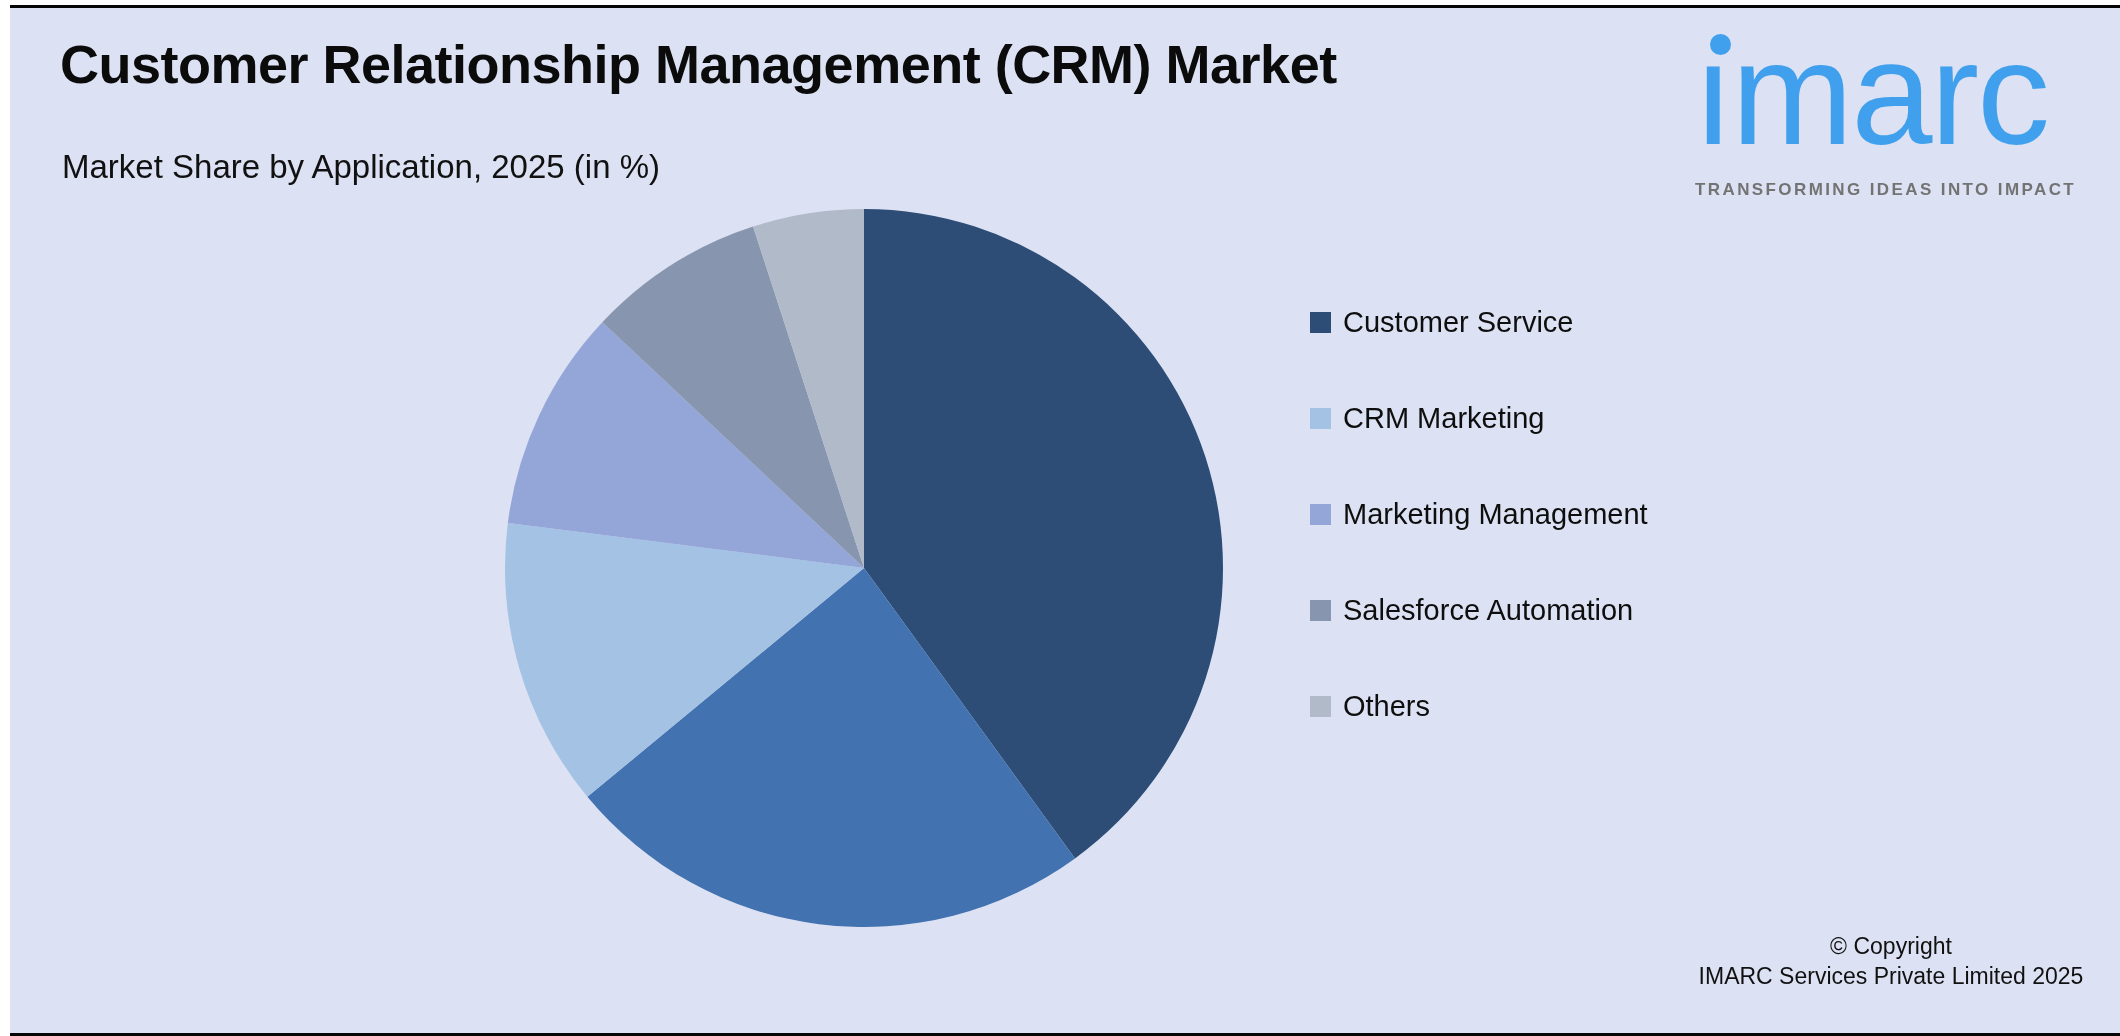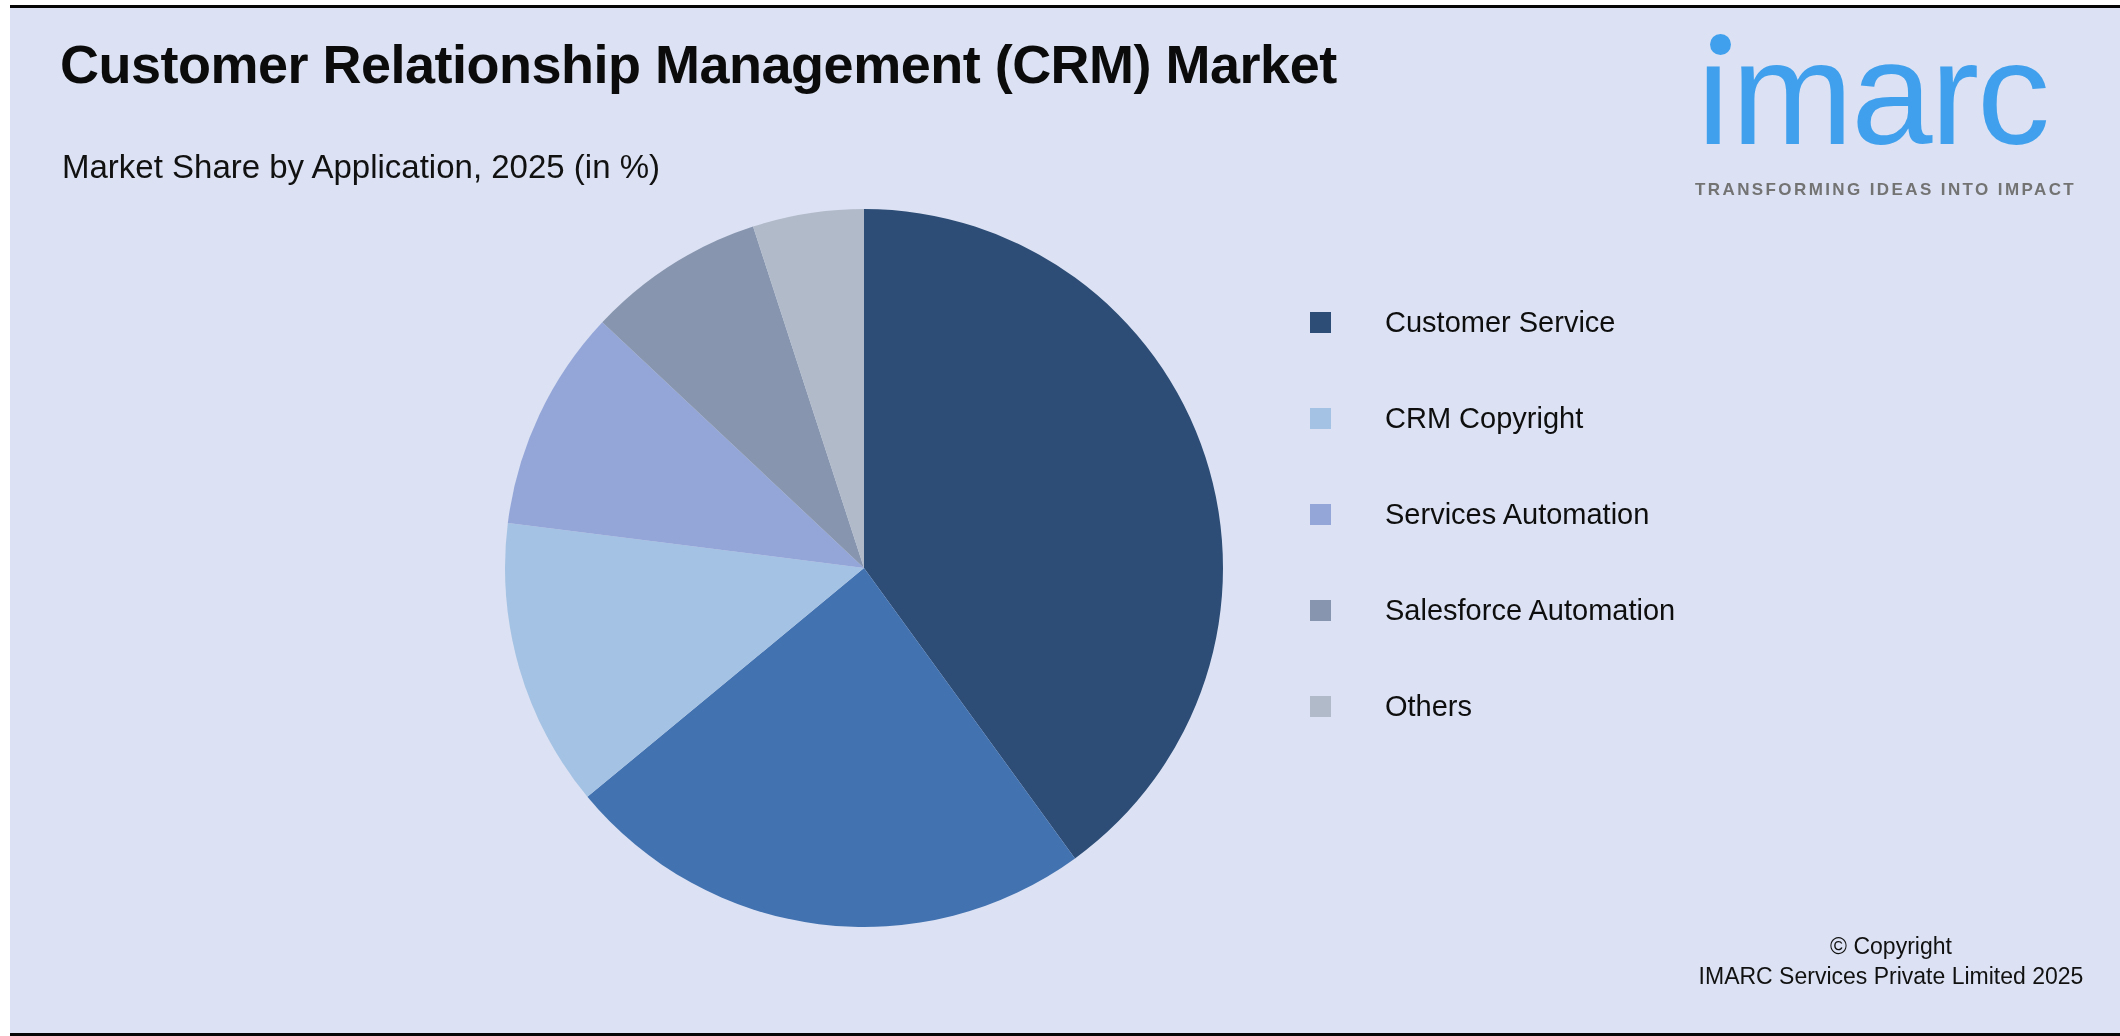--- a/index.html
+++ b/index.html
@@ -15,21 +15,21 @@
   .logo{position:absolute; left:1683px; top:10px; width:410px; height:200px;}
   .logo-dot{position:absolute; left:17px; top:16px; width:21px; height:21px; border-radius:50%; background:#41a0ed;}
   .logo-word{position:absolute; left:0; top:-4px; font-size:146px; line-height:160px;
              font-weight:400; color:#41a0ed; letter-spacing:-2px;}
   .logo-tagline{position:absolute; left:2px; top:162px; width:405px; font-size:17px; font-weight:700;
                 color:#737373; letter-spacing:2.4px; white-space:nowrap;}
   
   .pie{position:absolute; left:494px; top:200px; width:720px; height:720px;}
   
   .legend{position:absolute; left:1300px; top:292px; list-style:none; margin:0; padding:0;}
-  .legend li{display:flex; align-items:center; height:44px; margin-bottom:52px;gap:42px;}
+  .legend li{display:flex; align-items:center; height:44px; margin-bottom:52px;}
   .legend .swatch{width:21px; height:21px; margin-right:12px; flex:0 0 auto;}
   .legend .label{font-size:29px; color:#0e0e0e; white-space:nowrap;}
   
   .copyright{position:absolute; left:1581px; top:923px; width:600px; text-align:center;
              font-size:23px; line-height:30px; color:#111111;}
 </style>
 </head>
 <body>
 
 <div class="stage">
@@ -53,25 +53,25 @@
         <path d="M360,360 L249.06,18.57 A359,359 0 0 1 360.00,1.00 Z" fill="#b1bac8"></path>
       </svg>
 
     <ul class="legend">
         <li>
           <span class="swatch" style="background: rgb(45, 77, 118);"></span>
           <span class="label">Customer Service</span>
         </li>
         <li>
           <span class="swatch" style="background: rgb(164, 194, 227);"></span>
-          <span class="label">CRM Copyright</span>
+          <span class="label">CRM Marketing</span>
         </li>
         <li>
           <span class="swatch" style="background: rgb(148, 166, 216);"></span>
-          <span class="label">Services Automation</span>
+          <span class="label">Marketing Management</span>
         </li>
         <li>
           <span class="swatch" style="background: rgb(135, 149, 174);"></span>
           <span class="label">Salesforce Automation</span>
         </li>
         <li>
           <span class="swatch" style="background: rgb(177, 186, 200);"></span>
           <span class="label">Others</span>
         </li>
       </ul>

